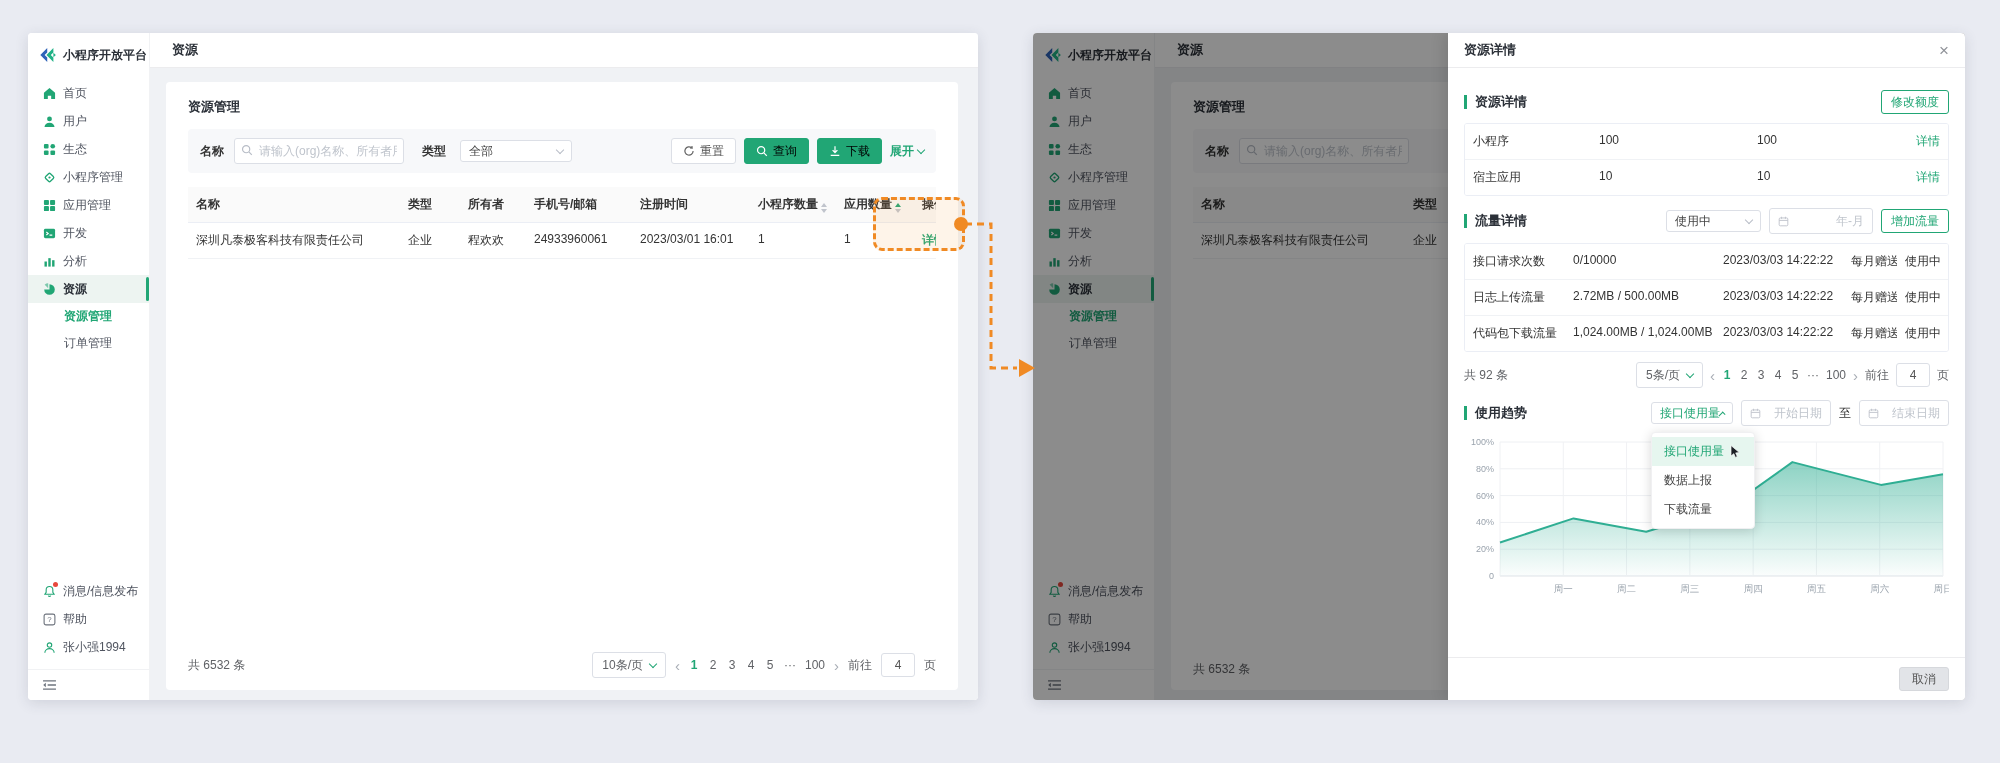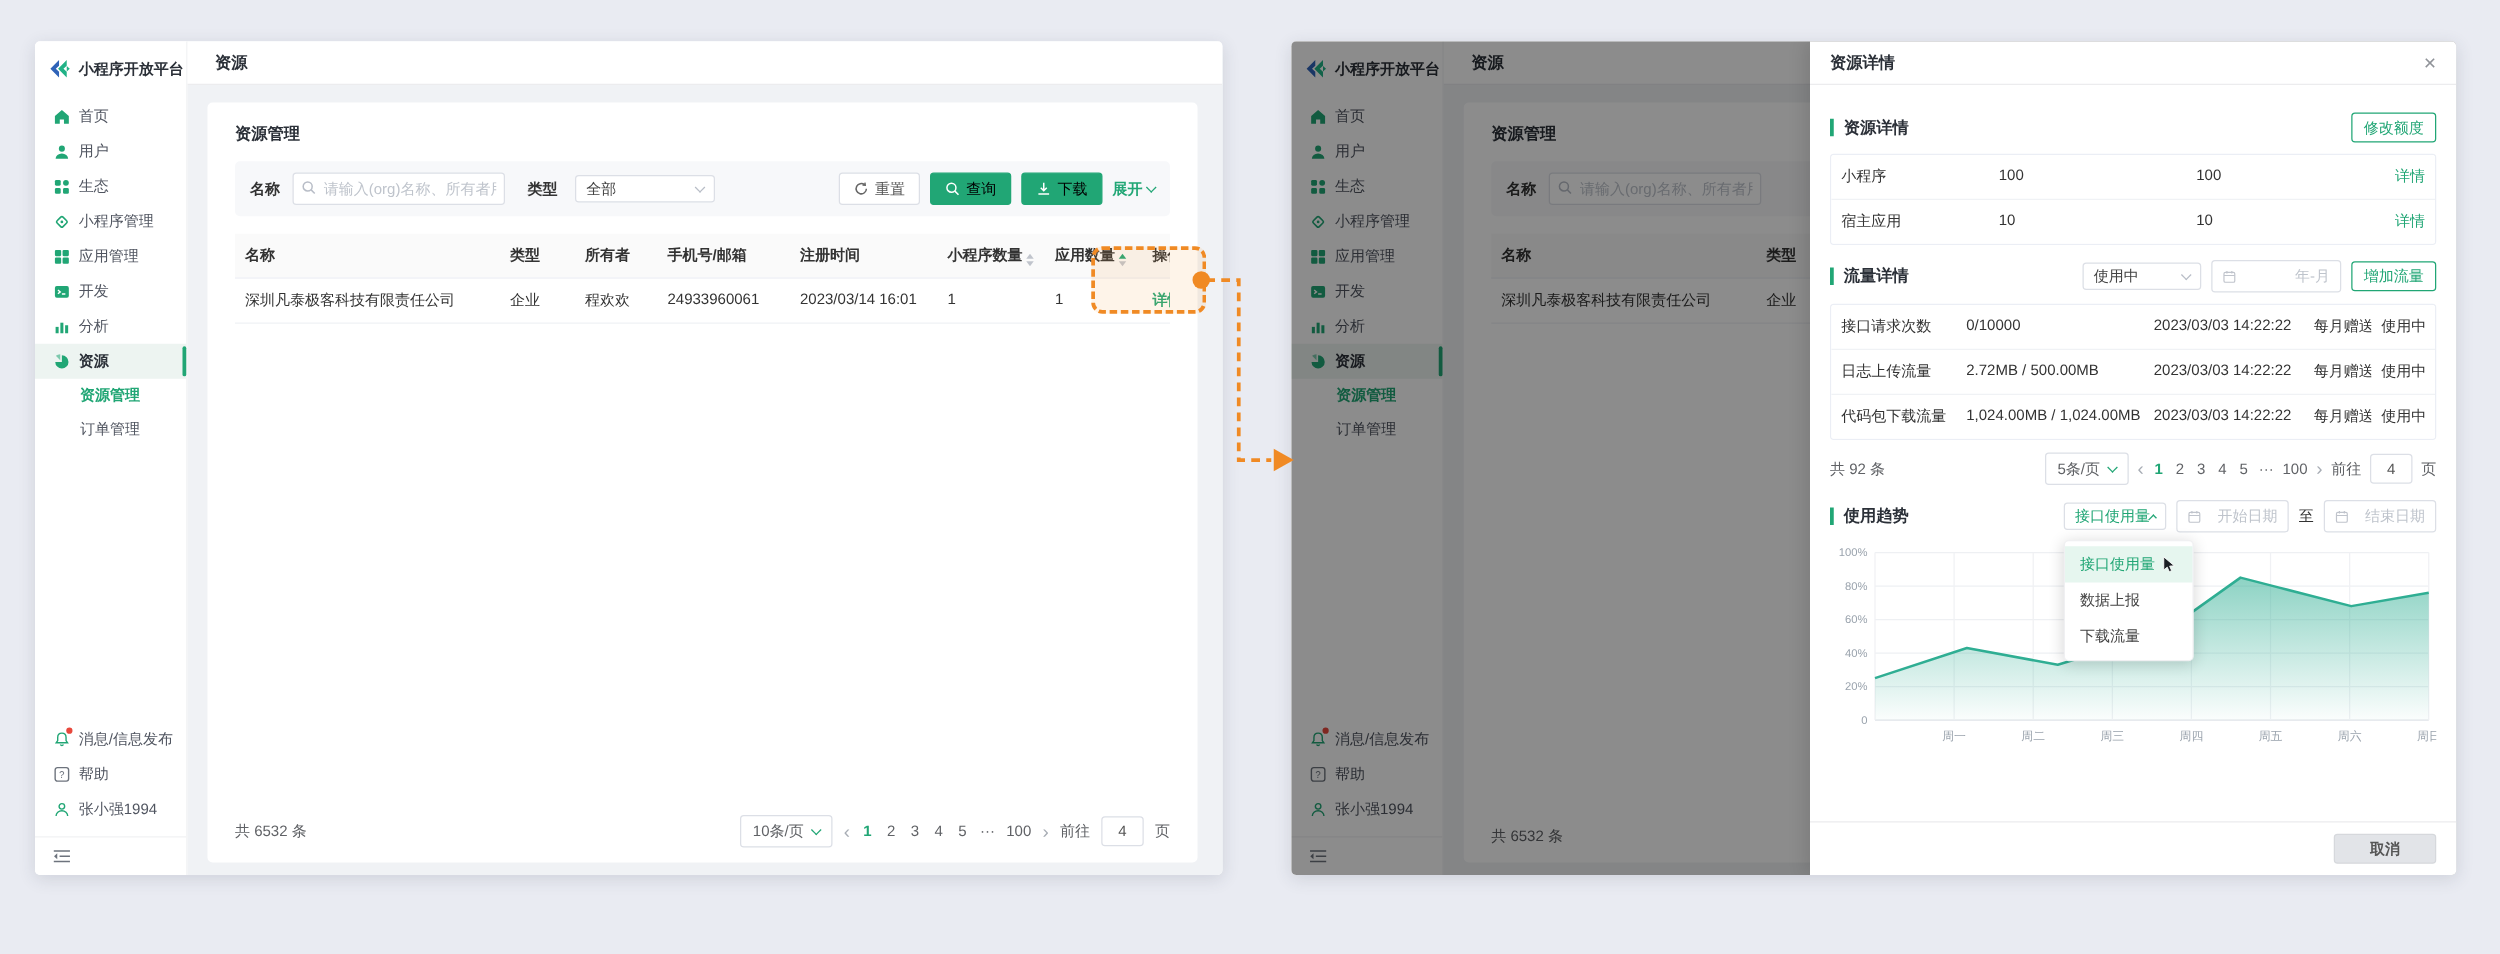--- a/index.html
+++ b/index.html
@@ -39,21 +39,21 @@
   .input-wrap .mag{position:absolute;left:7px;top:6px;}
   .sel{height:22px;border:1px solid #dcdfe6;border-radius:3px;background:#fff;display:flex;align-items:center;justify-content:space-between;padding:0 8px;color:#444;cursor:pointer;white-space:nowrap;}
   .sel-type{width:112px;margin-left:4px;}
   .caret{display:inline-block;width:6px;height:6px;border-right:1.4px solid #b8bdc7;border-bottom:1.4px solid #b8bdc7;transform:rotate(45deg);margin-top:-3px;}
   .caret.up{transform:rotate(-135deg);margin-top:4px;}
   .caret.green{border-color:#21a675;}
   .filter-sp{flex:1;}
   .btn{height:26px;border-radius:3px;display:inline-flex;align-items:center;gap:5px;padding:0 11px;font-size:12px;cursor:pointer;border:1px solid #dcdfe6;background:#fff;color:#555;white-space:nowrap;font-family:inherit;}
   .btn-primary{background:#21a675;border-color:#21a675;color:#000000;}
   .btn-ghost{background:#fff;border:1px solid #21a675;color:#21a675;height:24px;padding:0 9px;border-radius:3px;display:inline-flex;align-items:center;cursor:pointer;white-space:nowrap;font-family:inherit;font-size:12px;}
-  .btn-plain{background:#e2e4e8;border:1px solid #d6d8dc;color:#555;height:24px;padding:0 28px;border-radius:3px;display:inline-flex;align-items:center;cursor:pointer;font-family:inherit;font-size:12px;font-weight:bold;}
+  .btn-plain{background:#e2e4e8;border:1px solid #d6d8dc;color:#555;height:24px;padding:0 12px;border-radius:3px;display:inline-flex;align-items:center;cursor:pointer;font-family:inherit;font-size:12px;}
   .link-green{color:#21a675;cursor:pointer;display:inline-flex;align-items:center;gap:4px;font-weight:bold;white-space:nowrap;}
 
   
   .tbl{margin-top:14px;font-size:12px;}
   .t-head{display:flex;background:#fafafa;border-bottom:1px solid #ebeef5;font-weight:bold;color:#333;}
   .t-row{display:flex;border-bottom:1px solid #f0f2f5;background:#fff;}
   .t-head>div,.t-row>div{padding:9px 8px;white-space:nowrap;overflow:hidden;}
   .lt-c1{width:212px;} .lt-c2{width:60px;} .lt-c3{width:66px;} .lt-c4{width:106px;}
   .lt-c5{width:118px;} .lt-c6{width:86px;} .lt-c7{width:78px;} .lt-c8{flex:1;text-align:right;padding-right:14px !important;}
   .sorts{display:inline-flex;flex-direction:column;gap:2px;margin-left:3px;vertical-align:1px;}
@@ -314,21 +314,21 @@
                 <span class="tri-up on"></span>
                 <span class="tri-down"></span>
               </span></div>
           <div class="lt-c8">操作</div>
         </div>
         <div class="t-row">
           <div class="lt-c1">深圳凡泰极客科技有限责任公司</div>
           <div class="lt-c2">企业</div>
           <div class="lt-c3">程欢欢</div>
           <div class="lt-c4">24933960061</div>
-          <div class="lt-c5">2023/03/14 16:01</div>
+          <div class="lt-c5">2023/03/01 16:01</div>
           <div class="lt-c6">1</div>
           <div class="lt-c7">1</div>
           <div class="lt-c8"><span class="green" style="font-weight:bold;cursor:pointer;">详情</span></div>
         </div>
       </div>
 
       <div class="table-sp"></div>
 
       <div class="pagerow">
         <span>共 6532 条</span>

